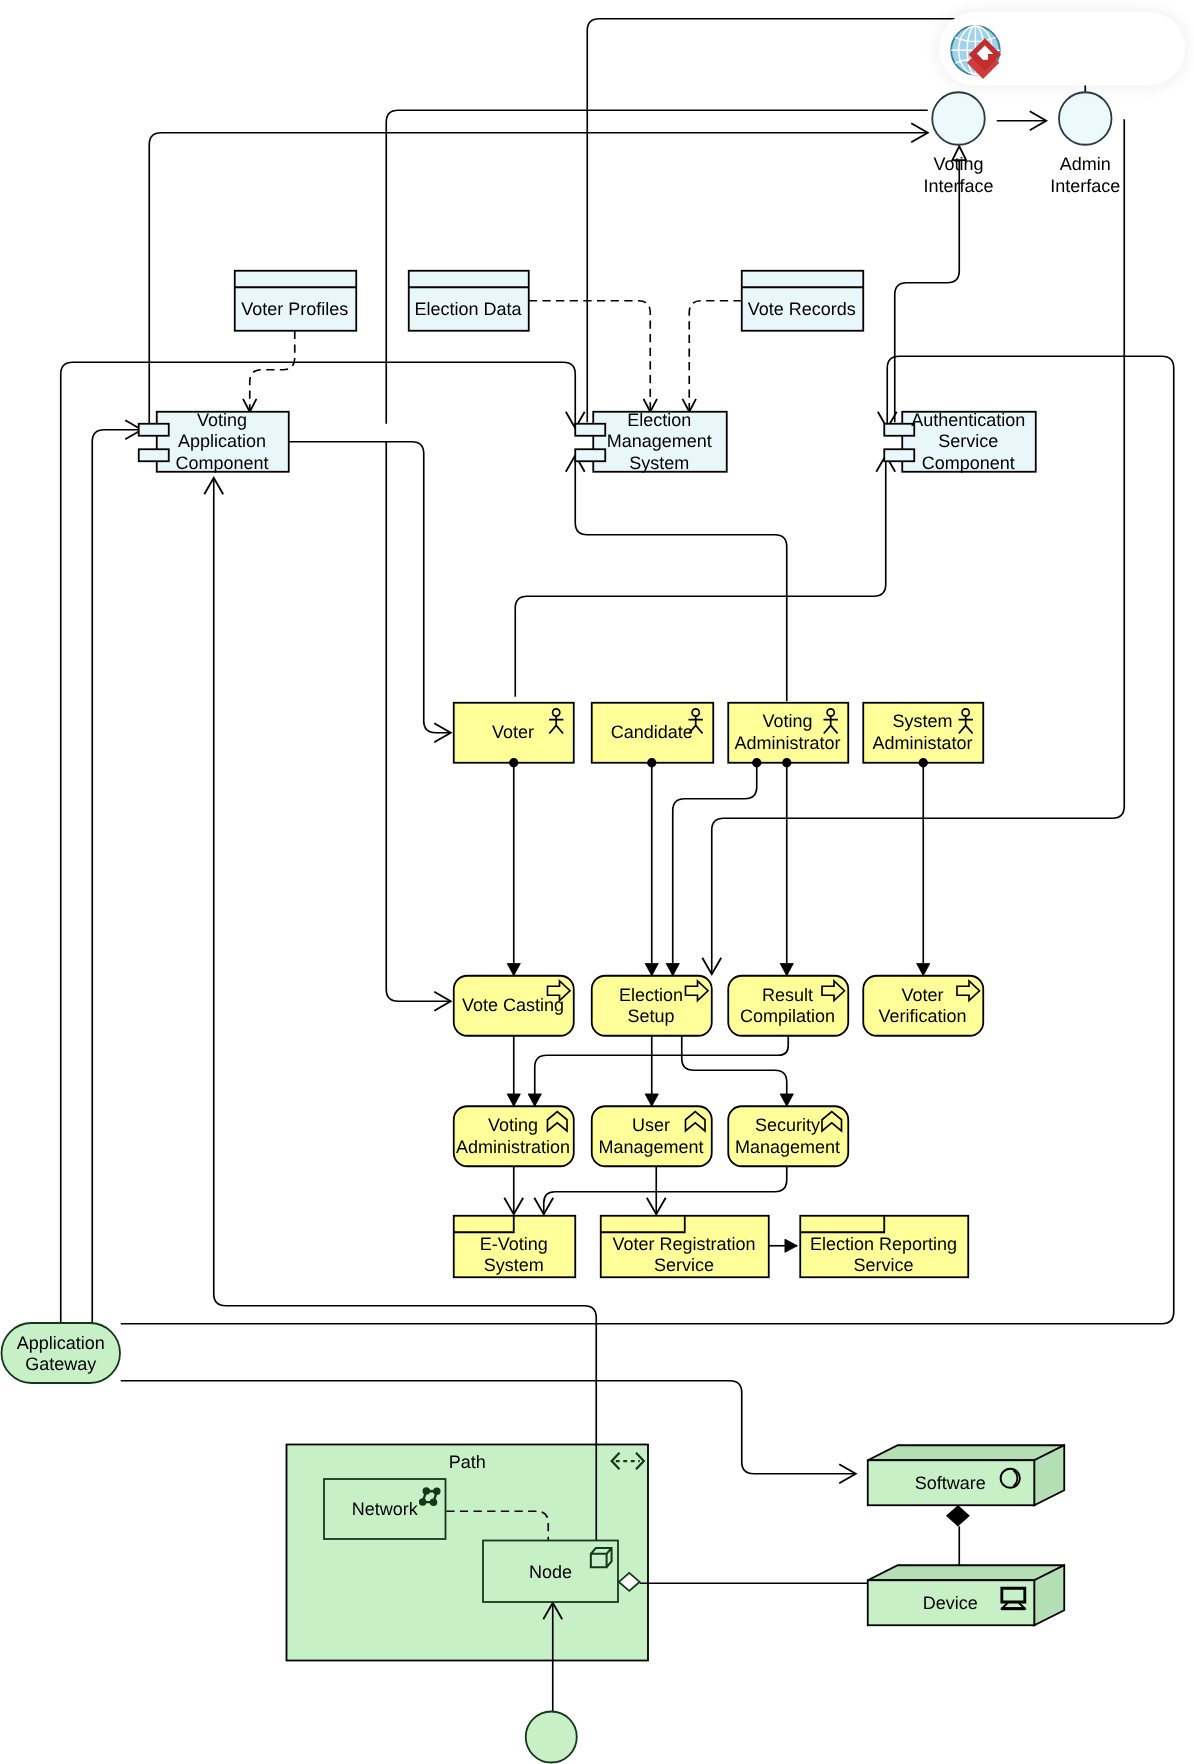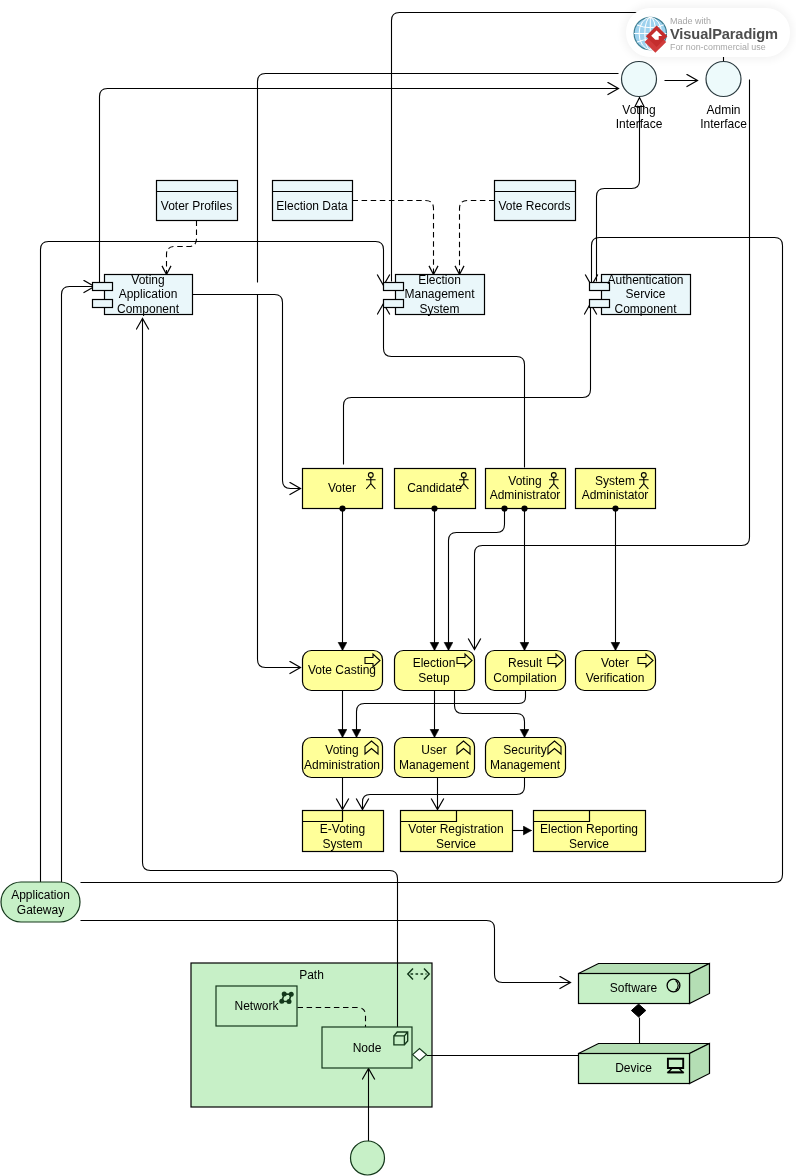--- a/index.html
+++ b/index.html
@@ -301,19 +301,14 @@
             <line x1="1.1" y1="19.5" x2="33.5" y2="19.5"></line>
             <path d="M 3.8 10.9 Q 17.3 16.5 30.8 10.9"></path>
             <path d="M 3.8 28.1 Q 17.3 22.5 30.8 28.1"></path>
             <line x1="17.3" y1="3.3" x2="17.3" y2="35.7"></line>
           </g>
           <path d="M 22.4 17.1 L 33.2 27.9 L 22.4 38.7 L 11.6 27.9 Z" fill="#d03b3b"></path>
           <path d="M 23.6 11.5 L 34.4 22.3 L 23.6 33.1 L 12.8 22.3 Z" fill="#c42d2d"></path>
           <path d="M 23.6 16.4 L 29.2 22.0 L 25.7 22.0 L 25.7 25.8 L 22.3 25.8 L 18.2 21.7 Z" fill="#ffffff"></path>
         </g>
     </svg>
-    <div class="wm-txt" style="position:absolute;left:43px;top:8px;">
-      <div class="wm-1">Made with</div>
-      <div class="wm-2"><span>Visual</span><span>Paradigm</span></div>
-      <div class="wm-3">For non-commercial use</div>
-    </div>
   </div>
 </div>
 
 </body></html>

